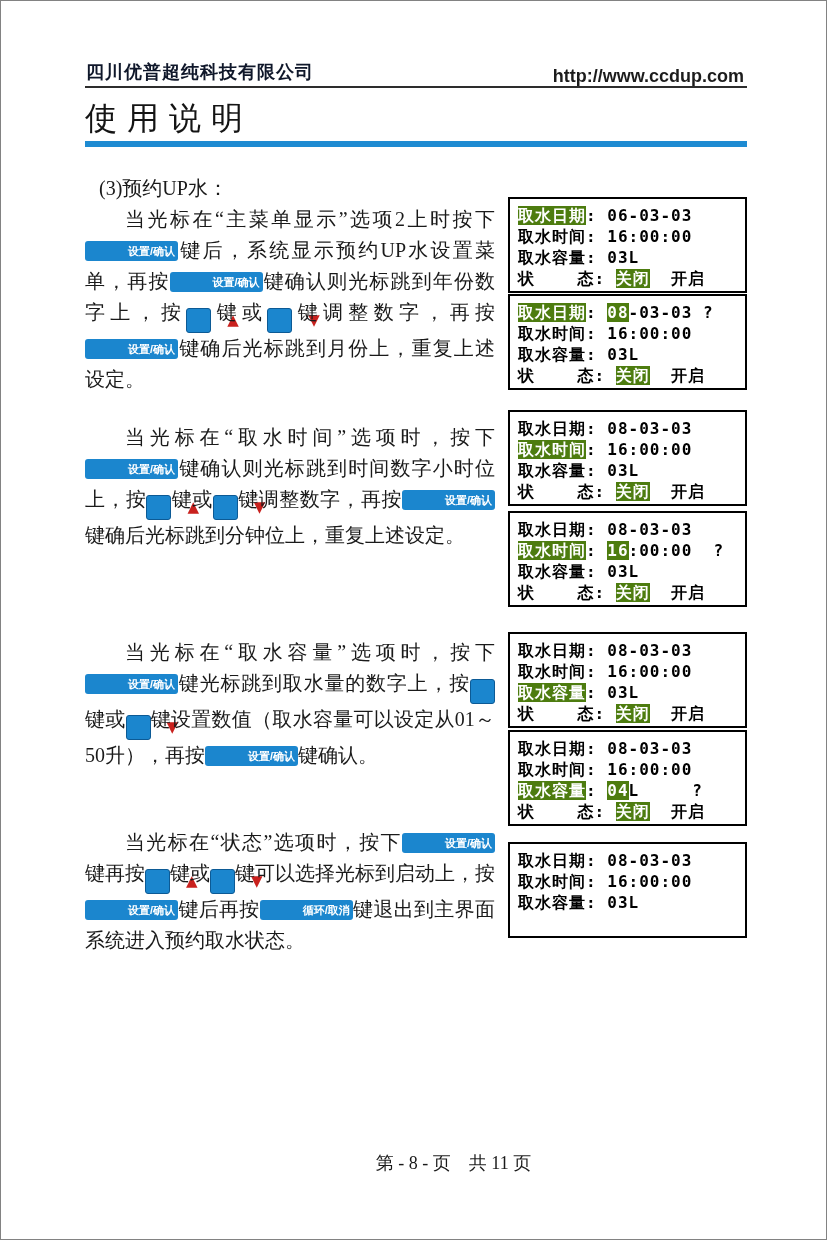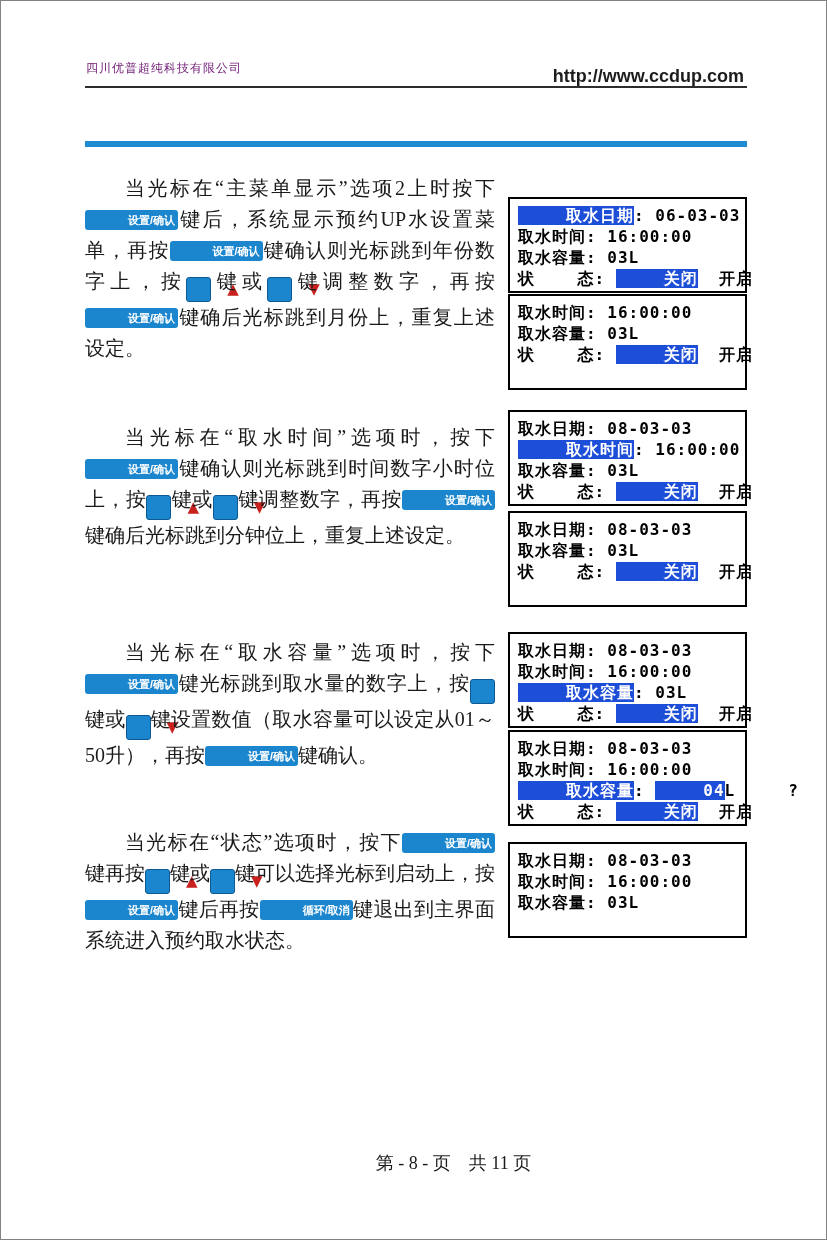--- a/index.html
+++ b/index.html
@@ -1,21 +1,21 @@
 <!DOCTYPE html>
 <html style="--btn-blue: #1B86CE; --tri-red: #C9211E;"><head>
 <meta charset="utf-8">
 <style>
   html,body{margin:0;padding:0;background:#fff;}
   .page{position:relative;width:827px;height:1240px;background:#ffffff;box-sizing:border-box;
         border:1px solid #828282;overflow:hidden;}
 
   
   .company{position:absolute;left:85px;top:59px;font-family:"Liberation Sans","DejaVu Sans",sans-serif;
-           font-size:12px;font-weight:normal;color:#701a75;letter-spacing:1px;}
+           font-size:18px;font-weight:bold;color:#0f172a;letter-spacing:1px;}
   .url{position:absolute;right:82px;top:58px;font-family:"Liberation Sans","DejaVu Sans",sans-serif;
        font-size:18px;font-weight:bold;color:#1c1c1c;margin-top:7px;}
   .header-rule{position:absolute;left:84px;top:85px;width:662px;height:2px;background:#2d2d2d;}
 
   
   .title{position:absolute;left:84px;top:96px;margin:0;font-family:"Liberation Serif","DejaVu Serif",serif;
          font-size:32px;font-weight:normal;color:#141414;letter-spacing:10px;}
   .title-bar{position:absolute;left:84px;top:140px;width:662px;height:6px;background:#1E8BD2;}
 
   
@@ -33,39 +33,41 @@
              background:var(--btn-blue,#1B86CE);border:1px solid #0c5a95;border-radius:3px;
              color:var(--tri-red,#C9211E);text-align:center;line-height:22px;font-size:15px;
              vertical-align:-6px;font-family:"DejaVu Sans",sans-serif;}
 
   
   #lcd-column{position:absolute;left:507px;top:0;}
   .lcd-box{position:absolute;left:0;width:239px;height:96px;box-sizing:border-box;
            border:2px solid #000;padding:6px 4px 0 8px;background:#fff;}
   .lcd-line{white-space:pre;font-family:"DejaVu Sans Mono","DejaVu Sans",monospace;
             font-weight:bold;font-size:16px;line-height:21px;color:#000;letter-spacing:1px;}
-  .lcd-line .inv{background:#1d4ed8;color:#fff;padding-left:48px;}
+  .lcd-line .inv{background:#4d7c0f;color:#fff;}
 
   
   .footer{position:absolute;left:0;top:1150px;width:100%;text-align:center;
           font-family:"Liberation Serif","DejaVu Serif",serif;font-size:18px;color:#1a1a1a;white-space:pre;margin-left:40px;}
 </style>
 </head>
 <body>
 
 <div class="page">
 
   <span class="company">四川优普超纯科技有限公司</span>
   <span class="url">http://www.ccdup.com</span>
   <div class="header-rule"></div>
 
+  <h1 class="title">使用说明</h1>
   <div class="title-bar" style="background: rgb(30, 139, 210);"></div>
 
   <div id="paragraphs">
       <div class="para" style="top: 172px;">
+        <div class="para-heading">(3)预约UP水：</div>
         <div class="para-body">当光标在“主菜单显示”选项2上时按下<span class="btn-text">设置/确认</span>键后，系统显示预约UP水设置菜单，再按<span class="btn-text">设置/确认</span>键确认则光标跳到年份数字上，按<span class="btn-arrow">▲</span>键或<span class="btn-arrow">▼</span>键调整数字，再按<span class="btn-text">设置/确认</span>键确后光标跳到月份上，重复上述设定。</div>
       </div>
       <div class="para" style="top: 421px;">
         <div class="para-body">当光标在“取水时间”选项时，按下<span class="btn-text">设置/确认</span>键确认则光标跳到时间数字小时位上，按<span class="btn-arrow">▲</span>键或<span class="btn-arrow">▼</span>键调整数字，再按<span class="btn-text">设置/确认</span>键确后光标跳到分钟位上，重复上述设定。</div>
       </div>
       <div class="para" style="top: 636px;">
         <div class="para-body">当光标在“取水容量”选项时，按下<span class="btn-text">设置/确认</span>键光标跳到取水量的数字上，按<span class="btn-arrow">▲</span>键或<span class="btn-arrow">▼</span>键设置数值（取水容量可以设定从01～50升），再按<span class="btn-text">设置/确认</span>键确认。</div>
       </div>
       <div class="para" style="top: 826px;">
         <div class="para-body">当光标在“状态”选项时，按下<span class="btn-text">设置/确认</span>键再按<span class="btn-arrow">▲</span>键或<span class="btn-arrow">▼</span>键可以选择光标到启动上，按<span class="btn-text">设置/确认</span>键后再按<span class="btn-text">循环/取消</span>键退出到主界面系统进入预约取水状态。</div>
@@ -73,32 +75,34 @@
     </div>
 
   <div id="lcd-column">
       <div class="lcd-box" style="top: 196px;">
         <div class="lcd-line"><span class="inv">取水日期</span><span>: 06-03-03</span></div>
         <div class="lcd-line"><span>取水时间: 16:00:00</span></div>
         <div class="lcd-line"><span>取水容量: 03L</span></div>
         <div class="lcd-line"><span>状    态: </span><span class="inv">关闭</span><span>  开启</span></div>
       </div>
       <div class="lcd-box" style="top: 293px;">
+        <div class="lcd-line"><span class="inv">取水日期</span><span>: </span><span class="inv">08</span><span>-03-03 ?</span></div>
         <div class="lcd-line"><span>取水时间: 16:00:00</span></div>
         <div class="lcd-line"><span>取水容量: 03L</span></div>
         <div class="lcd-line"><span>状    态: </span><span class="inv">关闭</span><span>  开启</span></div>
       </div>
       <div class="lcd-box" style="top: 409px;">
         <div class="lcd-line"><span>取水日期: 08-03-03</span></div>
         <div class="lcd-line"><span class="inv">取水时间</span><span>: 16:00:00</span></div>
         <div class="lcd-line"><span>取水容量: 03L</span></div>
         <div class="lcd-line"><span>状    态: </span><span class="inv">关闭</span><span>  开启</span></div>
       </div>
       <div class="lcd-box" style="top: 510px;">
         <div class="lcd-line"><span>取水日期: 08-03-03</span></div>
+        <div class="lcd-line"><span class="inv">取水时间</span><span>: </span><span class="inv">16</span><span>:00:00  ?</span></div>
         <div class="lcd-line"><span>取水容量: 03L</span></div>
         <div class="lcd-line"><span>状    态: </span><span class="inv">关闭</span><span>  开启</span></div>
       </div>
       <div class="lcd-box" style="top: 631px;">
         <div class="lcd-line"><span>取水日期: 08-03-03</span></div>
         <div class="lcd-line"><span>取水时间: 16:00:00</span></div>
         <div class="lcd-line"><span class="inv">取水容量</span><span>: 03L</span></div>
         <div class="lcd-line"><span>状    态: </span><span class="inv">关闭</span><span>  开启</span></div>
       </div>
       <div class="lcd-box" style="top: 729px;">

